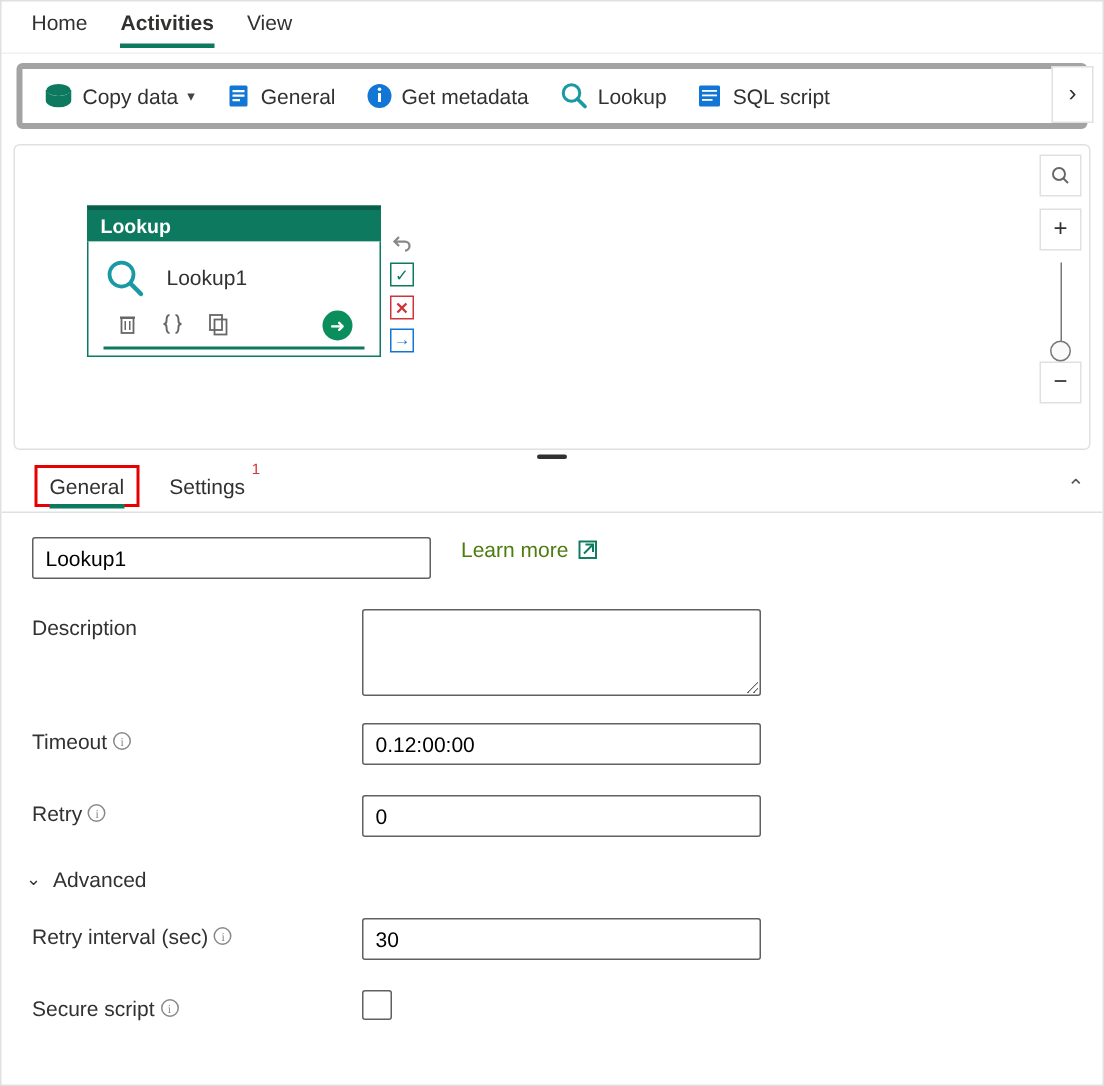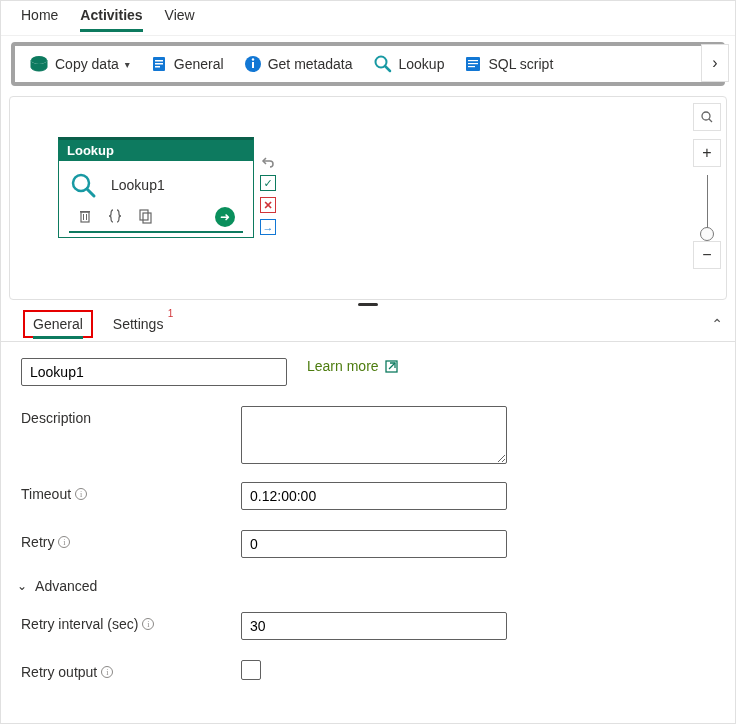--- a/index.html
+++ b/index.html
@@ -261,19 +261,19 @@
   <div class="form-row">
     <label>
         <span>Retry interval (sec)</span> 
         <span class="info-ic">i</span>
       </label>
     <input type="text" value="30" style="">
   </div>
 
   <div class="form-row">
     <label>
-        <span>Retry output</span> 
+        <span>Secure script</span> 
         <span class="info-ic">i</span>
       </label>
     <div class="checkbox"></div>
   </div>
 
 </div>
 
 </body></html>

